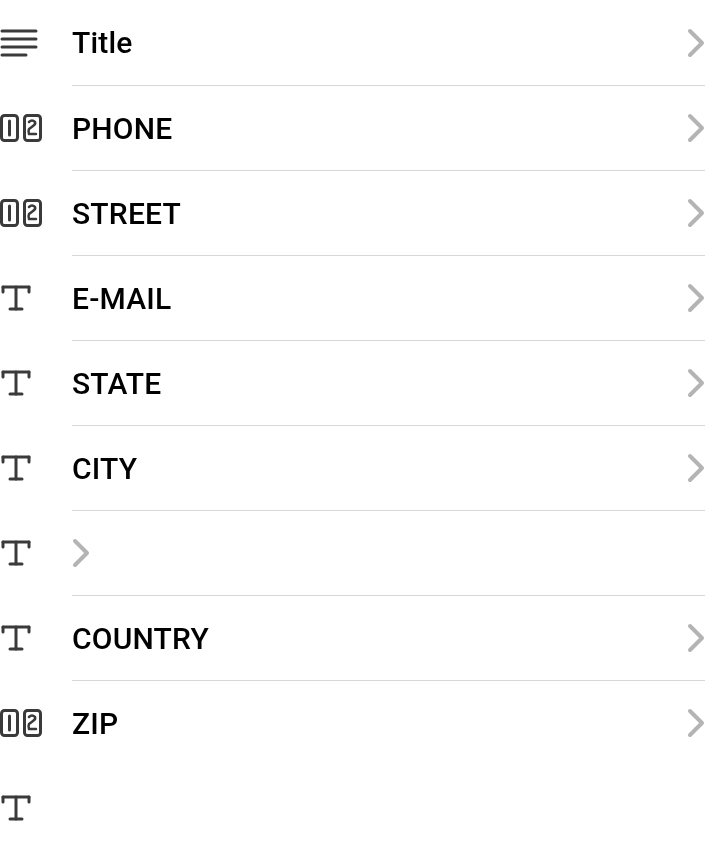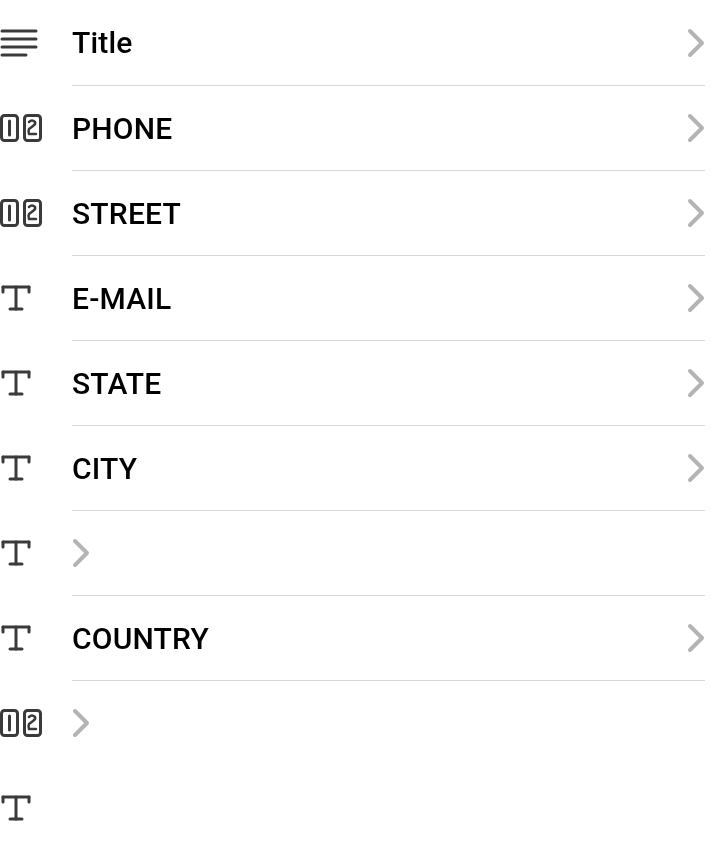--- a/index.html
+++ b/index.html
@@ -217,20 +217,21 @@
   <div class="row">
     <div class="icon-slot">
       <svg width="42" height="28" viewBox="0 0 42 28">
         <rect x="1.5" y="1.5" width="16" height="25" rx="3" fill="none" stroke="#3a3a3a" stroke-width="3"></rect>
         <rect x="24.5" y="1.5" width="16" height="25" rx="3" fill="none" stroke="#3a3a3a" stroke-width="3"></rect>
         <line x1="9.5" y1="7" x2="9.5" y2="21" stroke="#3a3a3a" stroke-width="3" stroke-linecap="round"></line>
         <path d="M29 8 Q32 5 35 8 Q36 10 33 12 L29 15 Q28 17 29 20 L36 20" fill="none" stroke="#3a3a3a" stroke-width="2.5" stroke-linecap="round" stroke-linejoin="round"></path>
       </svg>
     </div>
     <div class="row-inner">
+      <div class="label">ZIP</div>
       <div class="chevron">
         <svg width="18" height="30" viewBox="0 0 18 30">
             <path d="M3 3 L15 15 L3 27" stroke="#b4b4b4" stroke-width="4" fill="none" stroke-linecap="round" stroke-linejoin="round"></path>
           </svg>
       </div>
     </div>
   </div>
 
   <div class="row">
     <div class="icon-slot">

